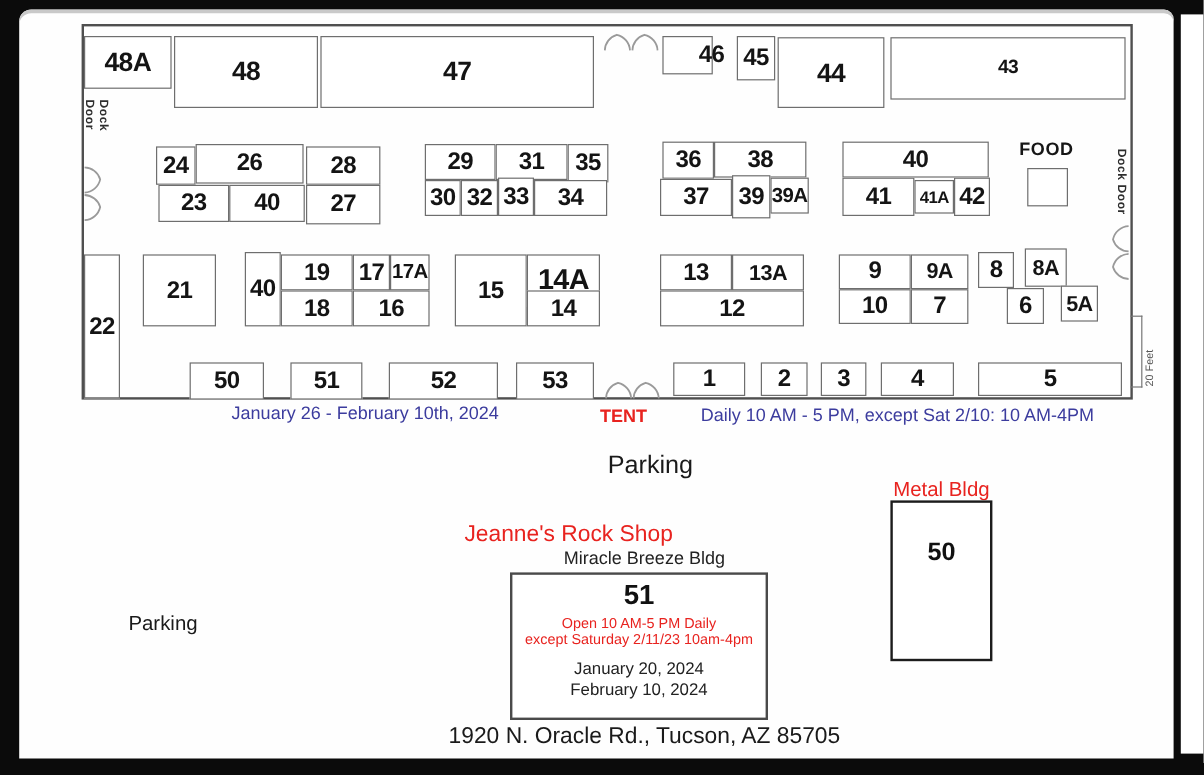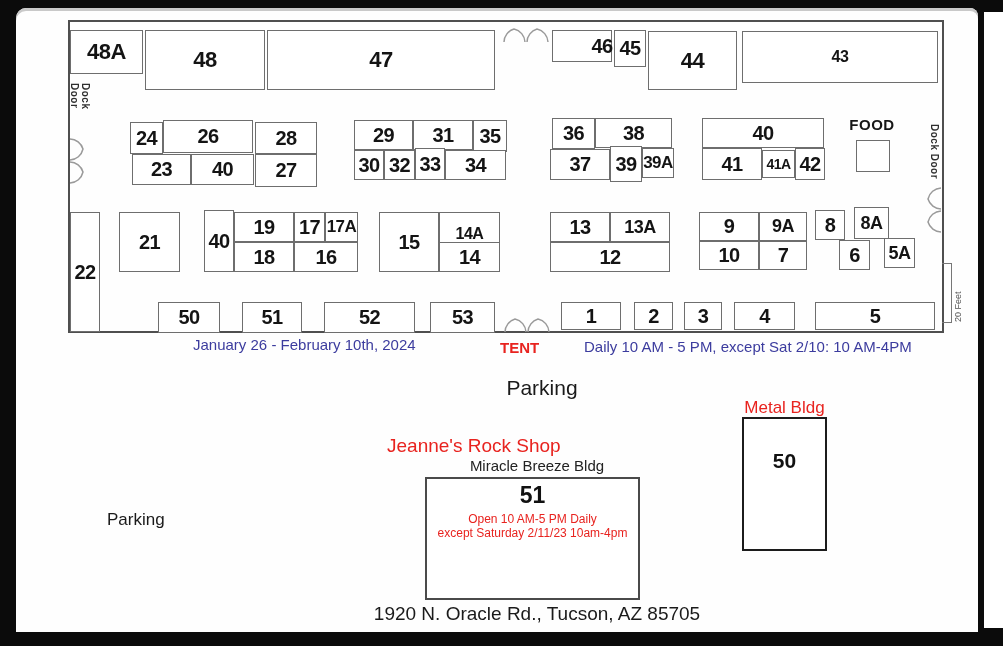--- a/index.html
+++ b/index.html
@@ -79,21 +79,21 @@
 <div class="page"></div>
 <div class="right-strip"></div>
 
 <div class="map">
 
   <div class="hall"></div>
   <div id="booths">
       <div class="booth" style="left: 58px; top: 30px; width: 73px; height: 44px; font-size: 22px;">48A</div>
       <div class="booth" style="left: 133px; top: 30px; width: 120px; height: 60px; font-size: 22px;">48</div>
       <div class="booth" style="left: 255px; top: 30px; width: 228px; height: 60px; font-size: 22px;">47</div>
-      <div class="booth" style="left: 540px; top: 30px; width: 60px; height: 32px; padding-left: 40px;">46</div>
+      <div class="booth" style="left: 540px; top: 30px; width: 42px; height: 32px; padding-left: 40px;">46</div>
       <div class="booth" style="left: 602px; top: 30px; width: 32px; height: 37px;">45</div>
       <div class="booth" style="left: 636px; top: 31px; width: 89px; height: 59px; font-size: 22px;">44</div>
       <div class="booth" style="left: 730px; top: 31px; width: 196px; height: 52px; font-size: 16px;">43</div>
       <div class="booth" style="left: 118px; top: 122px; width: 33px; height: 32px;">24</div>
       <div class="booth" style="left: 151px; top: 120px; width: 90px; height: 33px;">26</div>
       <div class="booth" style="left: 243px; top: 122px; width: 62px; height: 32px;">28</div>
       <div class="booth" style="left: 120px; top: 154px; width: 59px; height: 31px;">23</div>
       <div class="booth" style="left: 179px; top: 154px; width: 63px; height: 31px;">40</div>
       <div class="booth" style="left: 243px; top: 154px; width: 62px; height: 33px;">27</div>
       <div class="booth" style="left: 342px; top: 120px; width: 59px; height: 30px;">29</div>
@@ -115,21 +115,21 @@
       <div class="booth" style="left: 844px; top: 140px; width: 34px; height: 32px;"></div>
       <div class="booth" style="left: 58px; top: 212px; width: 30px; height: 120px;">22</div>
       <div class="booth" style="left: 107px; top: 212px; width: 61px; height: 60px;">21</div>
       <div class="booth" style="left: 192px; top: 210px; width: 30px; height: 62px;">40</div>
       <div class="booth" style="left: 222px; top: 212px; width: 60px; height: 30px;">19</div>
       <div class="booth" style="left: 282px; top: 212px; width: 31px; height: 30px;">17</div>
       <div class="booth" style="left: 313px; top: 212px; width: 33px; height: 30px; font-size: 17px;">17A</div>
       <div class="booth" style="left: 222px; top: 242px; width: 60px; height: 30px;">18</div>
       <div class="booth" style="left: 282px; top: 242px; width: 64px; height: 30px;">16</div>
       <div class="booth" style="left: 367px; top: 212px; width: 60px; height: 60px;">15</div>
-      <div class="booth" style="left: 427px; top: 212px; width: 61px; height: 44px; font-size: 16px;">14A</div>
+      <div class="booth" style="left: 427px; top: 212px; width: 61px; height: 44px; font-size: 24px;">14A</div>
       <div class="booth" style="left: 427px; top: 242px; width: 61px; height: 30px;">14</div>
       <div class="booth" style="left: 538px; top: 212px; width: 60px; height: 30px;">13</div>
       <div class="booth" style="left: 598px; top: 212px; width: 60px; height: 30px; font-size: 18px;">13A</div>
       <div class="booth" style="left: 538px; top: 242px; width: 120px; height: 30px;">12</div>
       <div class="booth" style="left: 687px; top: 212px; width: 60px; height: 29px;">9</div>
       <div class="booth" style="left: 747px; top: 212px; width: 48px; height: 29px; font-size: 18px;">9A</div>
       <div class="booth" style="left: 687px; top: 241px; width: 60px; height: 29px;">10</div>
       <div class="booth" style="left: 747px; top: 241px; width: 48px; height: 29px;">7</div>
       <div class="booth" style="left: 803px; top: 210px; width: 30px; height: 30px;">8</div>
       <div class="booth" style="left: 842px; top: 207px; width: 35px; height: 32px; font-size: 18px;">8A</div>
@@ -183,20 +183,24 @@
   <div class="parking-left">Parking</div>
 
   <div class="shop-name">Jeanne's Rock Shop</div>
   <div class="bldg-name">Miracle Breeze Bldg</div>
   <div class="miracle-box">
     <div class="miracle-booth">51</div>
     <div class="miracle-hours">
       <div>Open 10 AM-5 PM Daily</div>
       <div>except Saturday 2/11/23 10am-4pm</div>
     </div>
+    <div class="miracle-dates">
+      <div>January 20, 2024</div>
+      <div>February 10, 2024</div>
+    </div>
   </div>
 
   <div class="metal-label">Metal Bldg</div>
   <div class="metal-box">
     <div class="metal-booth">50</div>
   </div>
 
   <div class="address">1920 N. Oracle Rd., Tucson, AZ 85705</div>
 </div>
 

